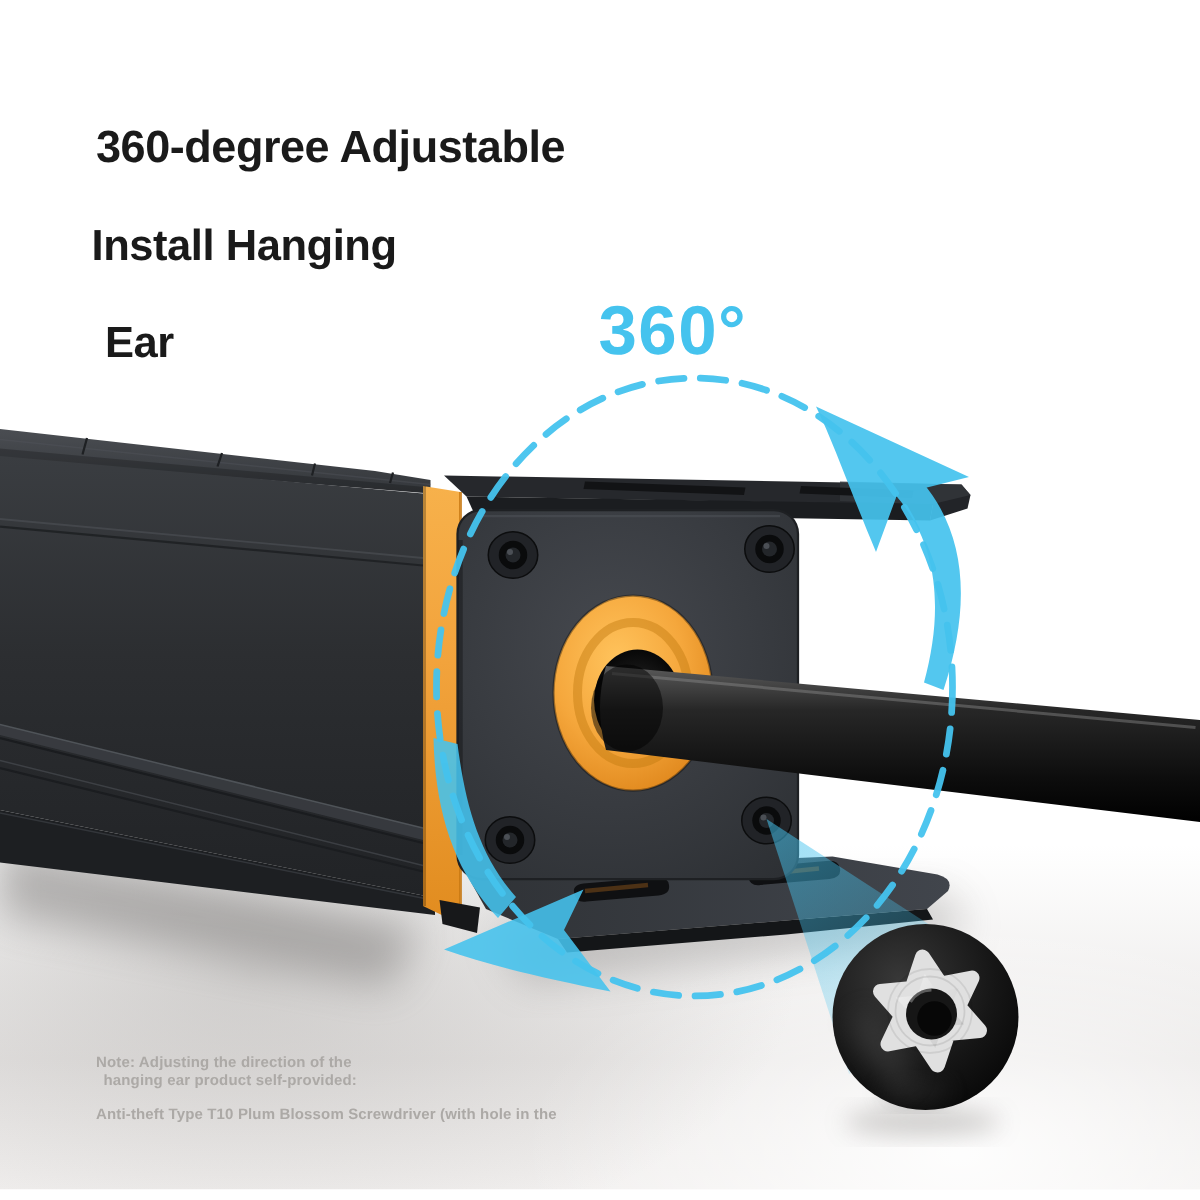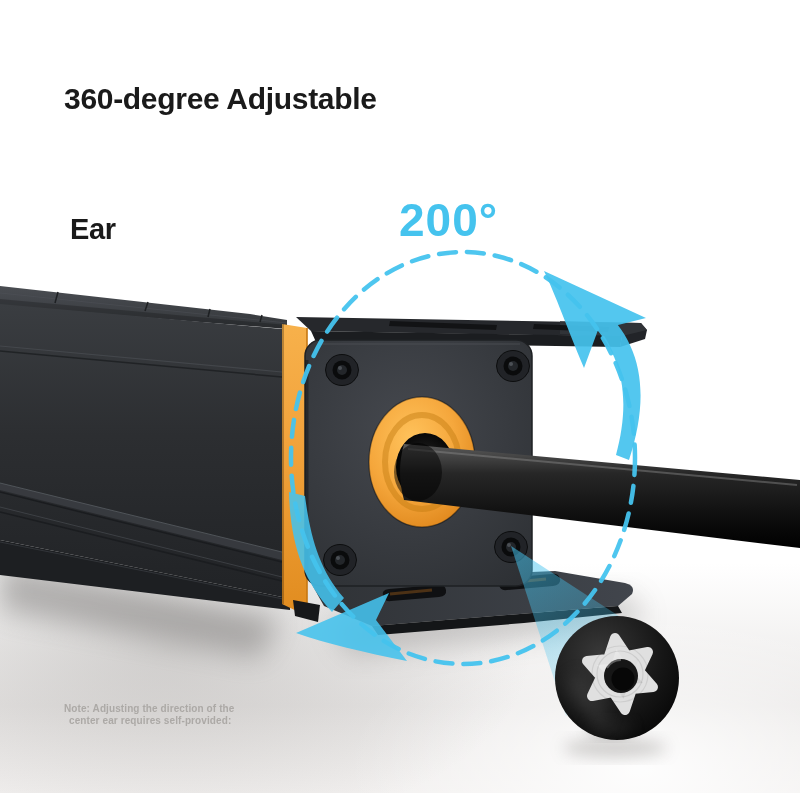--- a/index.html
+++ b/index.html
@@ -221,25 +221,26 @@
     <circle cx="620" cy="674" r="28" fill="none" stroke="#000000" stroke-opacity="0.08" stroke-width="1.2"></circle>
     <circle cx="621" cy="676" r="17" fill="#161616"></circle>
     <circle cx="623" cy="679" r="11.5" fill="#070707"></circle>
     <path d="M607,668 A16,16 0 0 1 621,660" stroke="#ffffff" stroke-opacity="0.3" stroke-width="2" fill="none"></path>
   </g>
 </svg>
 
 <div class="title">360-degree Adjustable</div>
 
 <div class="subtitle">
-  <br>
+  <span>Install Hanging</span><br>
   <span class="line2">Ear</span>
 </div>
 
-<div class="deg">200°</div>
+<div class="deg">360°</div>
 
 <div class="note">
   <div>Note: Adjusting the direction of the</div>
-  <div class="ind">center ear requires self-provided:</div>
+  <div class="ind">hanging ear product self-provided:</div>
   <div class="gap"></div>
+  <div>Anti-theft Type T10 Plum Blossom Screwdriver (with hole in the</div>
 </div>
 
 </div>
 
 </body></html>

